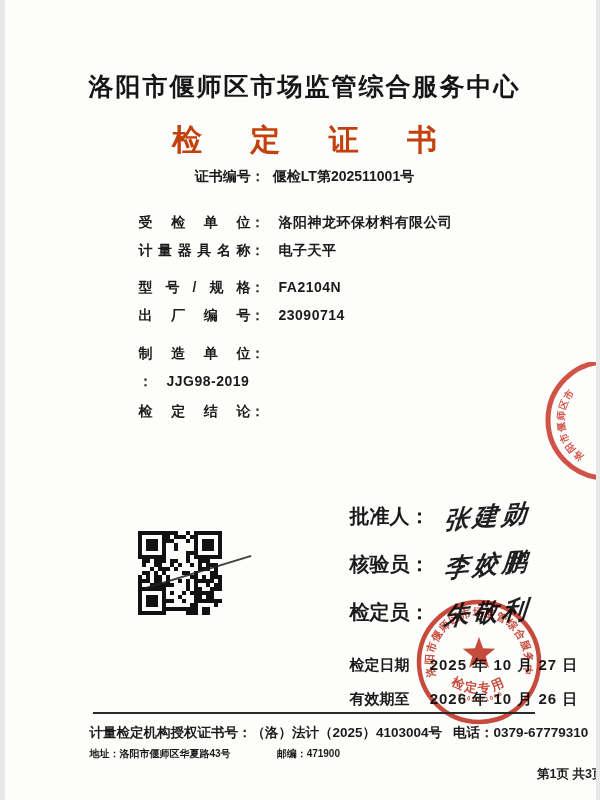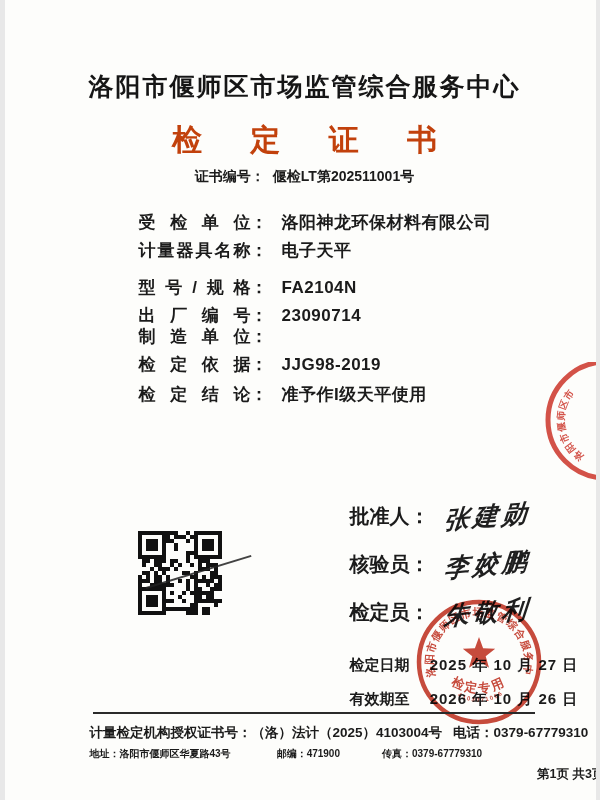--- a/index.html
+++ b/index.html
@@ -17,25 +17,25 @@
     position:absolute;top:120px;left:0;width:600px;text-align:center;
     font-size:30px;font-weight:700;letter-spacing:20px;text-indent:20px;color:#c2410c;
   }
   .cert-no-line{
     position:absolute;top:168px;left:0;width:600px;text-align:center;
     font-size:14px;font-weight:700;
   }
   .cert-no-line .val{margin-left:8px;text-align:center;}
   
   .fields{position:absolute;top:212px;left:134px;width:420px;}
-  .field-row{display:flex;align-items:baseline;line-height:21px;font-size:17px;font-weight:700;}
+  .field-row{display:flex;align-items:baseline;line-height:21px;font-size:14px;font-weight:700;}
   .f-label{display:inline-block;width:112px;text-align:justify;text-align-last:justify;}
   .f-colon{display:inline-block;}
   .f-value{margin-left:14px;white-space:nowrap;letter-spacing:.5px;}
-  .mb7{margin-bottom:7px}.mb16{margin-bottom:16px}.mb4{margin-bottom:0}.mb9{margin-bottom:9px}
+  .mb7{margin-bottom:7px}.mb16{margin-bottom:16px}.mb4{margin-bottom:17px}.mb9{margin-bottom:9px}
   
   .qr{position:absolute;left:133px;top:531px;width:84px;height:84px;}
   .qr svg{display:block}
   .qr-scratch{
     position:absolute;left:8px;top:56px;width:110px;height:2px;background:#222;
     transform:rotate(-17deg);transform-origin:left center;opacity:.85;
   }
   
   .sig-row{position:absolute;left:345px;white-space:nowrap;}
   .sig-label{font-size:20px;font-weight:700;vertical-align:middle;}
@@ -93,28 +93,26 @@
     <div class="field-row mb4">
       <span class="f-label">出厂编号</span>
         <span class="f-colon">：</span>
       <span class="f-value">23090714</span>
     </div>
     <div class="field-row mb7">
       <span class="f-label">制造单位</span>
         <span class="f-colon">：</span>
     </div>
     <div class="field-row mb9">
-      <span class="f-label">检定依据</span>
         <span class="f-colon">：</span>
       <span class="f-value">JJG98-2019</span>
     </div>
     <div class="field-row">
       <span class="f-label">检定结论</span>
         <span class="f-colon">：</span>
-      <span class="f-value">准予作I级天平使用</span>
     </div>
   </div>
 
   <div class="qr">
     <svg id="qr-svg" width="84" height="84">
         <rect x="0" y="0" width="4" height="4" fill="#111"></rect>
         <rect x="4" y="0" width="4" height="4" fill="#111"></rect>
         <rect x="8" y="0" width="4" height="4" fill="#111"></rect>
         <rect x="12" y="0" width="4" height="4" fill="#111"></rect>
         <rect x="16" y="0" width="4" height="4" fill="#111"></rect>
@@ -416,19 +414,16 @@
       <span>电话：</span><span>0379-67779310</span>
     </span>
   </div>
   <div class="footer-line2">
     <span class="seg1">
       <span>地址：</span><span>洛阳市偃师区华夏路43号</span>
     </span>
     <span class="seg2">
       <span>邮编：</span><span>471900</span>
     </span>
-    <span class="seg3">
-      <span>传真：</span><span>0379-67779310</span>
-    </span>
   </div>
   <div class="page-number">第1页  共3页</div>
 
 </div>
 
 </body></html>

